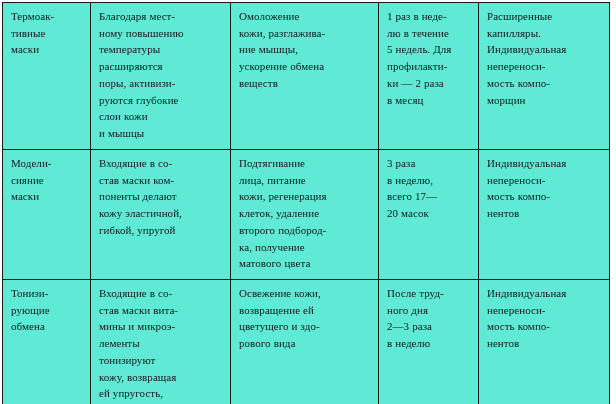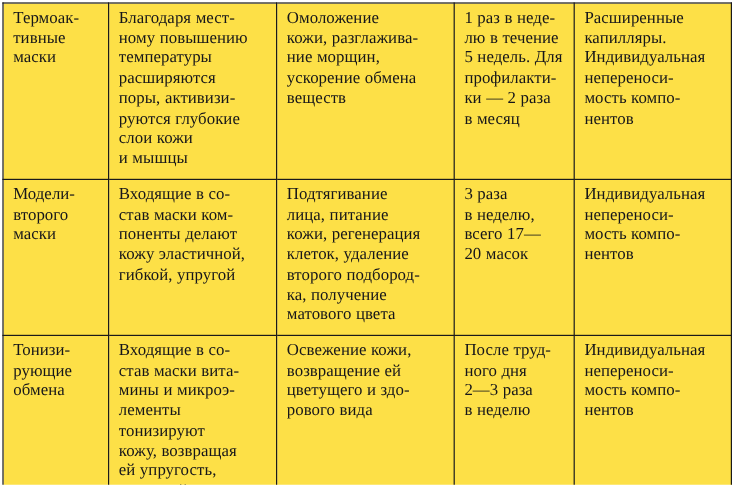--- a/index.html
+++ b/index.html
@@ -33,25 +33,25 @@
     height: 398px;
     border-collapse: collapse;
     table-layout: fixed;
     background: #ffffff;
   }
 
   .mask-table td {
     border: 1.4px solid #1a1a1a;
     vertical-align: top;
     padding: 5px 7px 6px 8px;
-    font-size: 14px;
+    font-size: 11px;
     line-height: 16.7px;
     letter-spacing: 0.05px;
     word-spacing: 0.2px;
-    background: #fde047;
+    background: #5eead4;
   }
 
   
   col.c1 { width: 88px; }
   col.c2 { width: 140px; }
   col.c3 { width: 148px; }
   col.c4 { width: 100px; }
   col.c5 { width: 131px; }
 
   
@@ -96,46 +96,46 @@
 температуры
 расширяются
 поры, активизи-
 руются глубокие
 слои кожи
 и мышцы</span>
         </td>
         <td class="col-effect">
           <span class="cell-text">Омоложение
 кожи, разглажива-
-ние морщин,
+ние мышцы,
 ускорение обмена
 веществ</span>
         </td>
         <td class="col-frequency">
           <span class="cell-text">1 раз в неде-
 лю в течение
 5 недель. Для
 профилакти-
 ки — 2 раза
 в месяц</span>
         </td>
         <td class="col-contra">
           <span class="cell-text">Расширенные
 капилляры.
 Индивидуальная
 непереноси-
 мость компо-
-нентов</span>
+морщин</span>
         </td>
       </tr>
 
       <tr class="r2">
         <td class="col-type">
           <span class="cell-text">Модели-
-второго
+сияние
 маски</span>
         </td>
         <td class="col-action">
           <span class="cell-text">Входящие в со-
 став маски ком-
 поненты делают
 кожу эластичной,
 гибкой, упругой</span>
         </td>
         <td class="col-effect">

